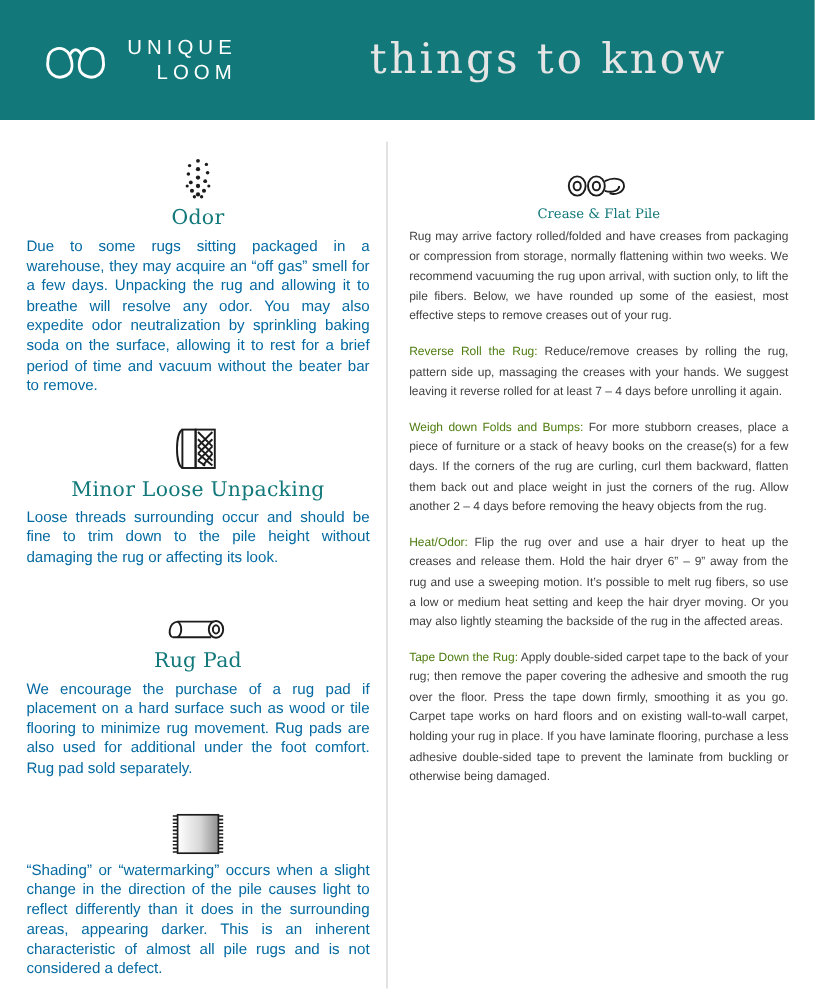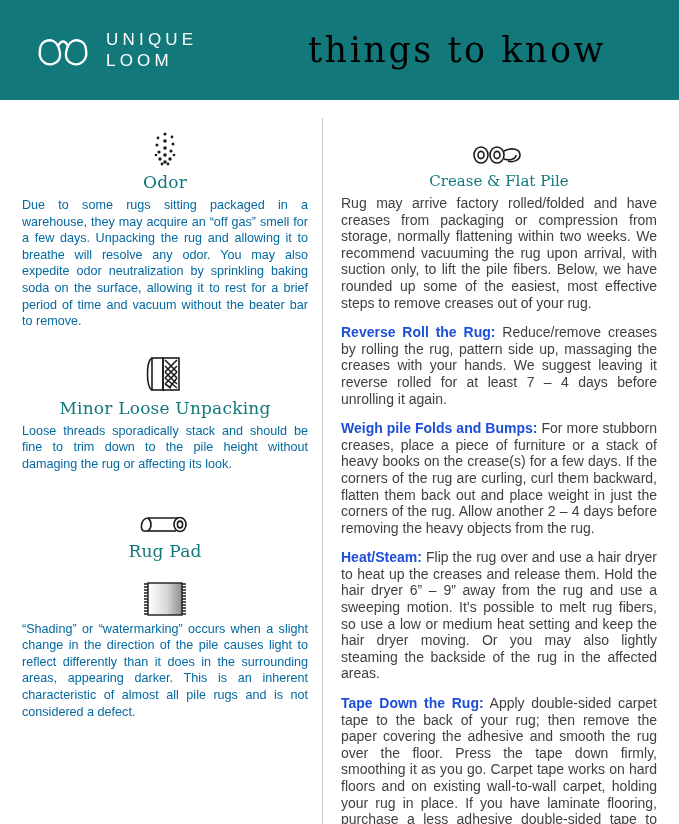--- a/index.html
+++ b/index.html
@@ -43,26 +43,26 @@
     flex: 0 0 auto;
   }
   .brand-text {
     color: #ffffff;
     letter-spacing: 4.2px;
     font-size: 17px;
     line-height: 21px;
     font-weight: 400;
   }
   .brand-text div { white-space: nowrap; }
-  .brand-line2 { }
+  .brand-line2 { text-align: right; }
 
   .header-title {
     flex: 1 1 auto;
     text-align: center;
-    color: #000000;
+    color: #e5e5e5;
     font-family: "DejaVu Serif", serif;
     font-size: 35px;
     letter-spacing: 2.5px;
     font-weight: 400;
     padding-right: 10px;
     white-space: nowrap;
   }
 
   
   .content {
@@ -113,34 +113,34 @@
     text-align: justify;
     color: #0369a1;
     margin: 0 0 14px 0;
   }
 
   
   .r-title {
     text-align: center;
     color: #12787a;
     font-family: "DejaVu Serif", serif;
-    font-size: 15px;
+    font-size: 11px;
     font-weight: 400;
     margin: 0 0 5px 0;
   }
   .r-para {
-    font-size: 14px;
+    font-size: 10px;
     line-height: 16.6px;
     text-align: justify;
     color: #3f3f3f;
     margin: 0 0 13px 0;
   }
   .r-para b {
-    color: #1d4ed8;
-    font-weight: 700;
+    color: #4d7c0f;
+    font-weight: 400;
   }
 
   svg { display: block; }
 </style>
 </head>
 <body>
 
 <div class="page">
 
   <div class="header">
@@ -200,36 +200,37 @@
             <g fill="none" stroke="#1c1c1c" stroke-width="1.6">
               <rect x="12" y="6" width="11" height="32"></rect>
               <path d="M12 6 C6 9, 6 35, 12 38"></path>
               <rect x="23" y="6" width="16" height="32"></rect>
               <path d="M25 8 L37 20 M25 14 L37 26 M25 20 L37 32 M25 26 L37 36 M25 32 L31 36
                        M37 8 L25 20 M37 14 L25 26 M37 20 L25 32 M37 26 L29 36"></path>
             </g>
           </svg>
         </div>
         <h2 class="sec-title">Minor Loose Unpacking</h2>
-        <p class="sec-body">Loose threads sporadically stack and should be fine to trim down to the pile height without damaging the rug or affecting its look.</p>
+        <p class="sec-body">Loose threads surrounding occur and should be fine to trim down to the pile height without damaging the rug or affecting its look.</p>
       </div>
 
       <div class="section">
         <div class="icon-wrap">
           <svg viewBox="0 0 58 34" width="58" height="34">
             <g fill="none" stroke="#1c1c1c" stroke-width="1.6">
               <path d="M8 26 L40 26"></path>
               <path d="M8 26 C4 26, 4 14, 12 13 L42 13"></path>
               <ellipse cx="44" cy="19.5" rx="6" ry="7"></ellipse>
               <ellipse cx="44" cy="19.5" rx="2.6" ry="3.4"></ellipse>
               <path d="M12 13 C16 16, 16 23, 12 26"></path>
             </g>
           </svg>
         </div>
         <h2 class="sec-title">Rug Pad</h2>
+        <p class="sec-body">We encourage the purchase of a rug pad if placement on a hard surface such as wood or tile flooring to minimize rug movement. Rug pads are also used for additional under the foot comfort. Rug pad sold separately.</p>
       </div>
 
       <div class="section">
         <div class="icon-wrap">
           <svg viewBox="0 0 54 40" width="54" height="40">
             <defs>
               <linearGradient id="shadeGrad" x1="0" y1="0" x2="1" y2="0">
                 <stop offset="0%" stop-color="#ffffff"></stop>
                 <stop offset="55%" stop-color="#d8d8d8"></stop>
                 <stop offset="100%" stop-color="#8f8f8f"></stop>
@@ -263,25 +264,25 @@
         </svg>
       </div>
       <h2 class="r-title">Crease &amp; Flat Pile</h2>
       <p class="r-para">Rug may arrive factory rolled/folded and have creases from packaging or compression from storage, normally flattening within two weeks. We recommend vacuuming the rug upon arrival, with suction only, to lift the pile fibers. Below, we have rounded up some of the easiest, most effective steps to remove creases out of your rug.</p>
 
       <p class="r-para">
         <b>Reverse Roll the Rug:</b><span> Reduce/remove creases by rolling the rug, pattern side up, massaging the creases with your hands. We suggest leaving it reverse rolled for at least 7 – 4 days before unrolling it again.</span>
       </p>
 
       <p class="r-para">
-        <b>Weigh pile Folds and Bumps:</b><span> For more stubborn creases, place a piece of furniture or a stack of heavy books on the crease(s) for a few days. If the corners of the rug are curling, curl them backward, flatten them back out and place weight in just the corners of the rug. Allow another 2 – 4 days before removing the heavy objects from the rug.</span>
-      </p>
-
-      <p class="r-para">
-        <b>Heat/Steam:</b><span> Flip the rug over and use a hair dryer to heat up the creases and release them. Hold the hair dryer 6” – 9” away from the rug and use a sweeping motion. It’s possible to melt rug fibers, so use a low or medium heat setting and keep the hair dryer moving. Or you may also lightly steaming the backside of the rug in the affected areas.</span>
+        <b>Weigh down Folds and Bumps:</b><span> For more stubborn creases, place a piece of furniture or a stack of heavy books on the crease(s) for a few days. If the corners of the rug are curling, curl them backward, flatten them back out and place weight in just the corners of the rug. Allow another 2 – 4 days before removing the heavy objects from the rug.</span>
+      </p>
+
+      <p class="r-para">
+        <b>Heat/Odor:</b><span> Flip the rug over and use a hair dryer to heat up the creases and release them. Hold the hair dryer 6” – 9” away from the rug and use a sweeping motion. It’s possible to melt rug fibers, so use a low or medium heat setting and keep the hair dryer moving. Or you may also lightly steaming the backside of the rug in the affected areas.</span>
       </p>
 
       <p class="r-para">
         <b>Tape Down the Rug:</b><span> Apply double-sided carpet tape to the back of your rug; then remove the paper covering the adhesive and smooth the rug over the floor. Press the tape down firmly, smoothing it as you go. Carpet tape works on hard floors and on existing wall-to-wall carpet, holding your rug in place. If you have laminate flooring, purchase a less adhesive double-sided tape to prevent the laminate from buckling or otherwise being damaged.</span>
       </p>
     </div>
 
   </div>
 </div>
 

